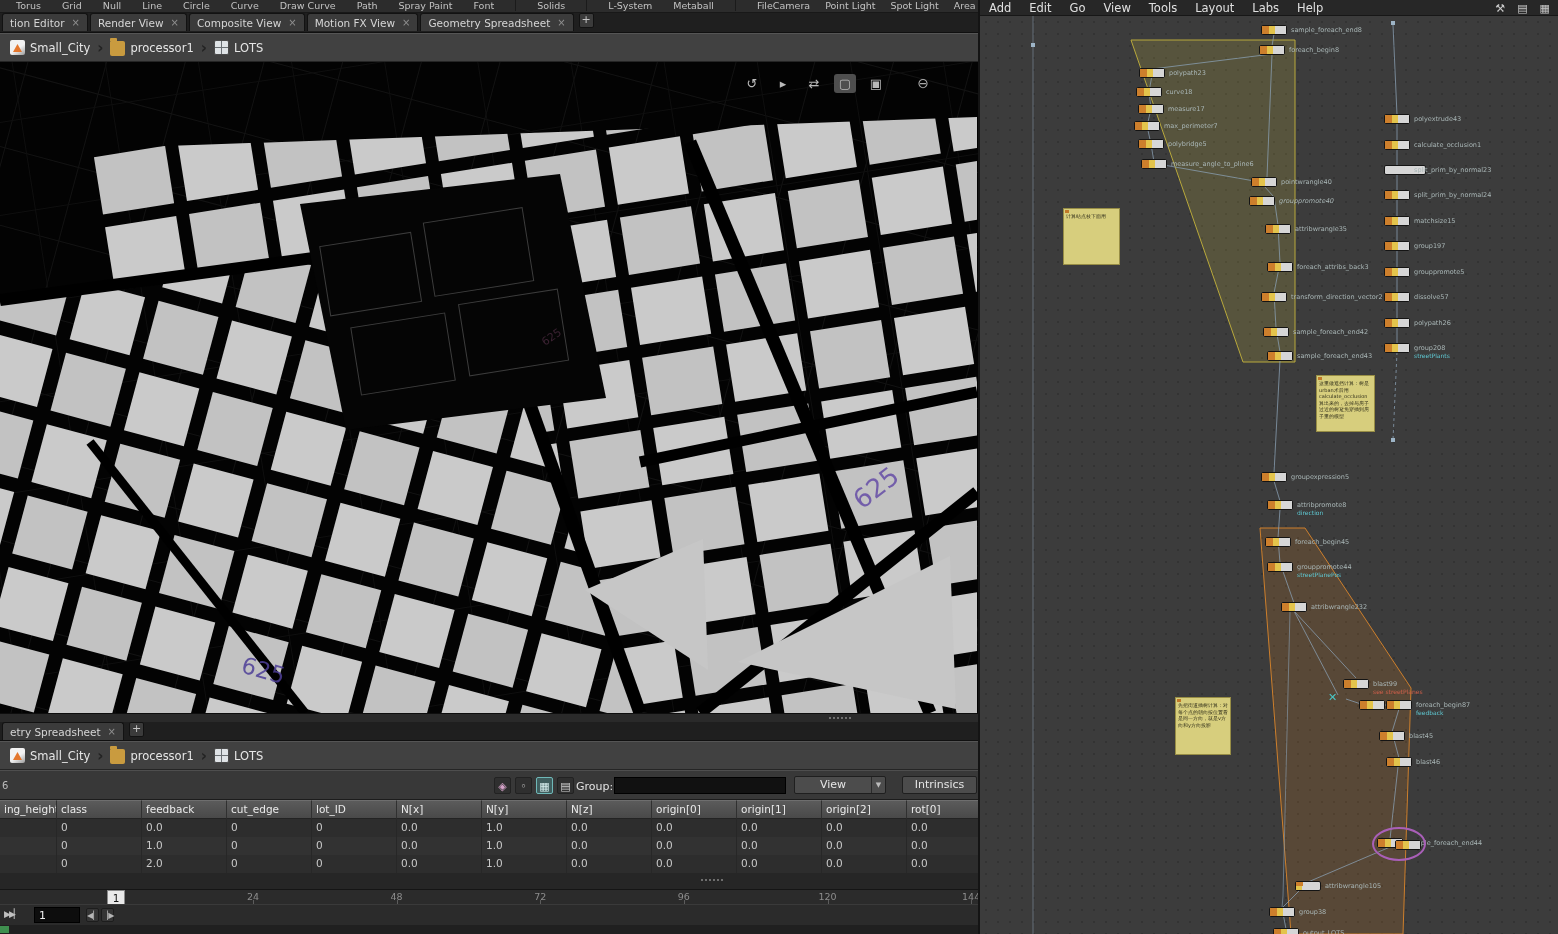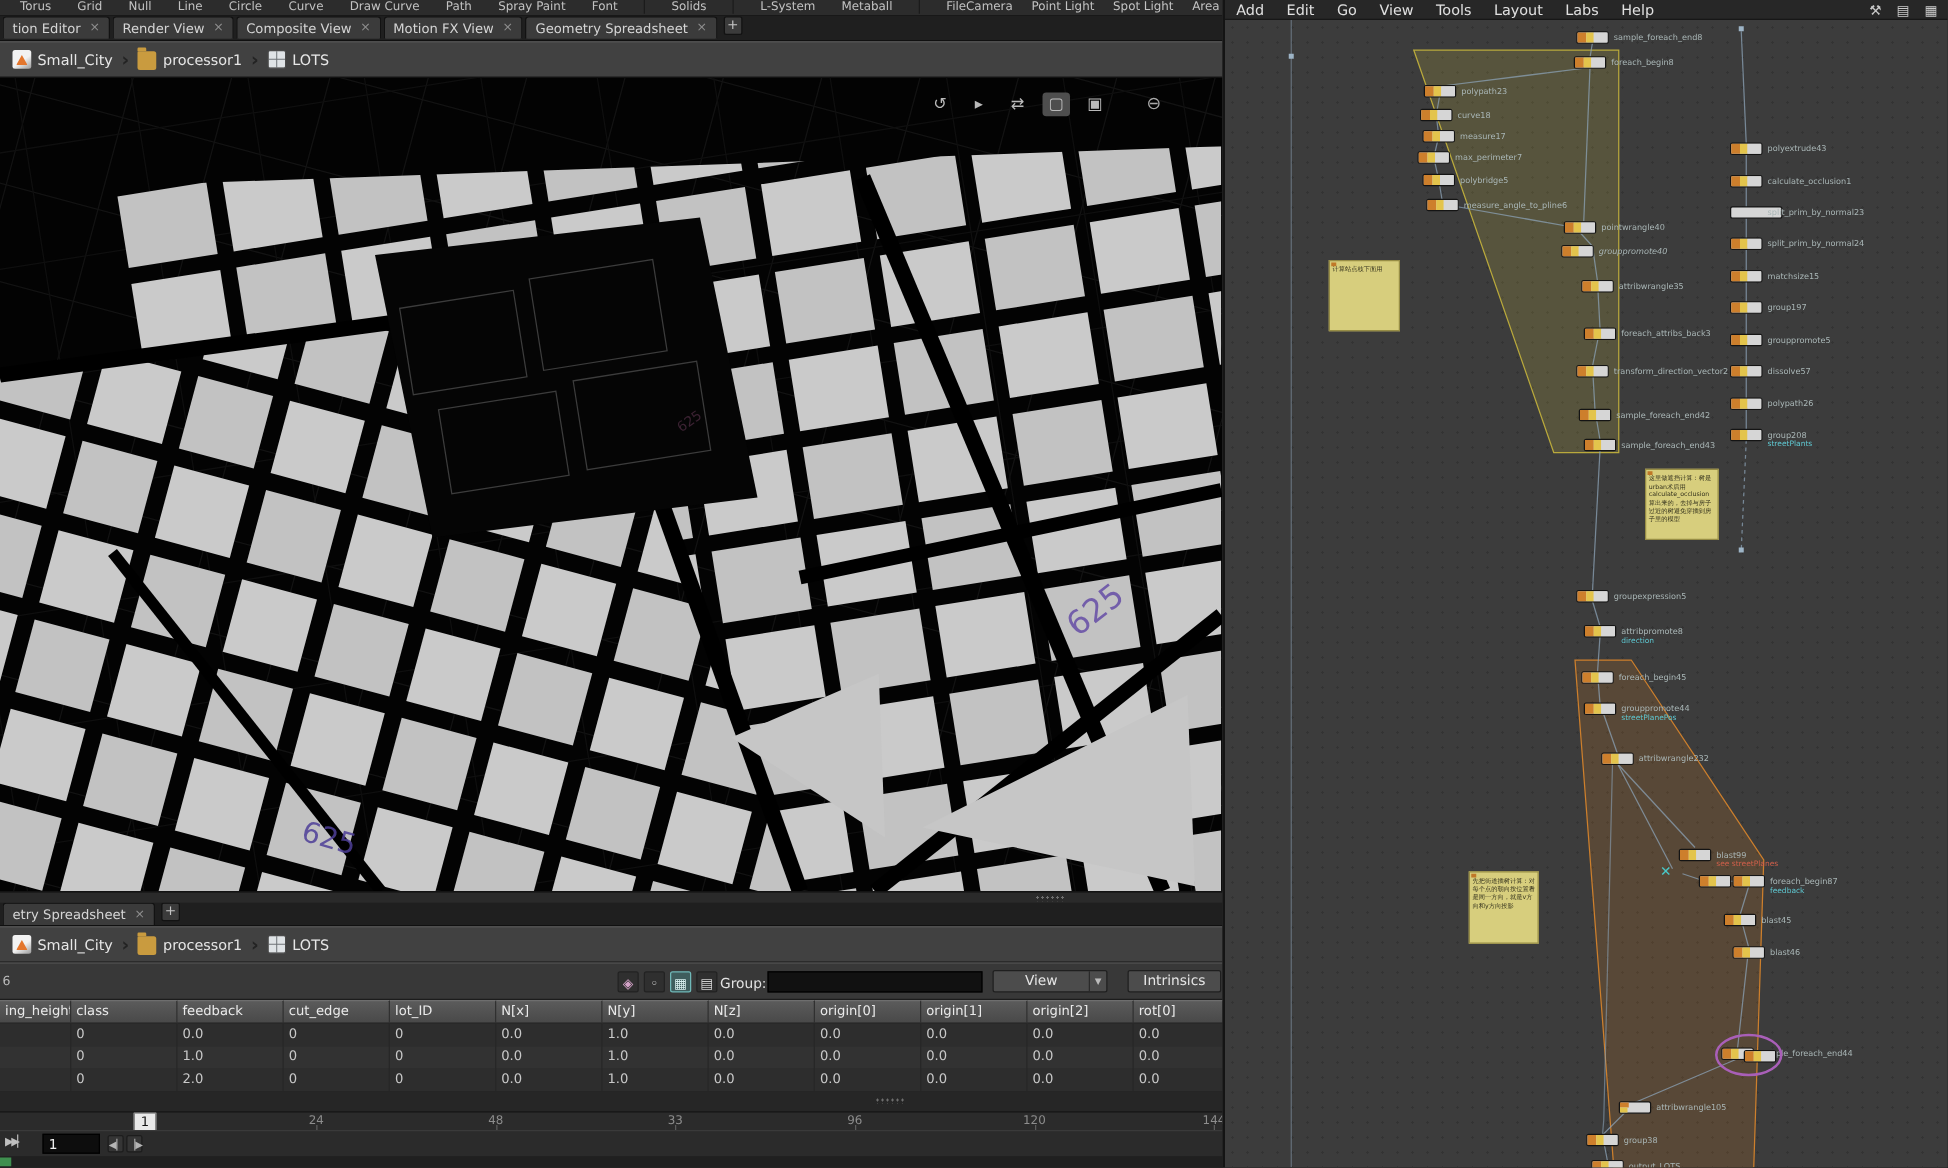--- a/index.html
+++ b/index.html
@@ -779,21 +779,21 @@
     <div class="sheet-filler">
         <div class="grip"></div>
       </div>
 
     <div class="ruler">
       <div class="playhead">1</div>
     <div class="tick-label" style="left: 239.955px;">24</div>
         <div class="tick-mark" style="left: 252.955px;"></div>
         <div class="tick-label" style="left: 383.595px;">48</div>
         <div class="tick-mark" style="left: 396.595px;"></div>
-        <div class="tick-label" style="left: 527.235px;">33</div>
+        <div class="tick-label" style="left: 527.235px;">72</div>
         <div class="tick-mark" style="left: 540.235px;"></div>
         <div class="tick-label" style="left: 670.875px;">96</div>
         <div class="tick-mark" style="left: 683.875px;"></div>
         <div class="tick-label" style="left: 814.515px;">120</div>
         <div class="tick-mark" style="left: 827.515px;"></div>
         <div class="tick-label" style="left: 958.155px;">144</div>
         <div class="tick-mark" style="left: 971.155px;"></div>
       </div>
     <div class="playbar">
       <span class="pb-skip">▶▶▏</span>

